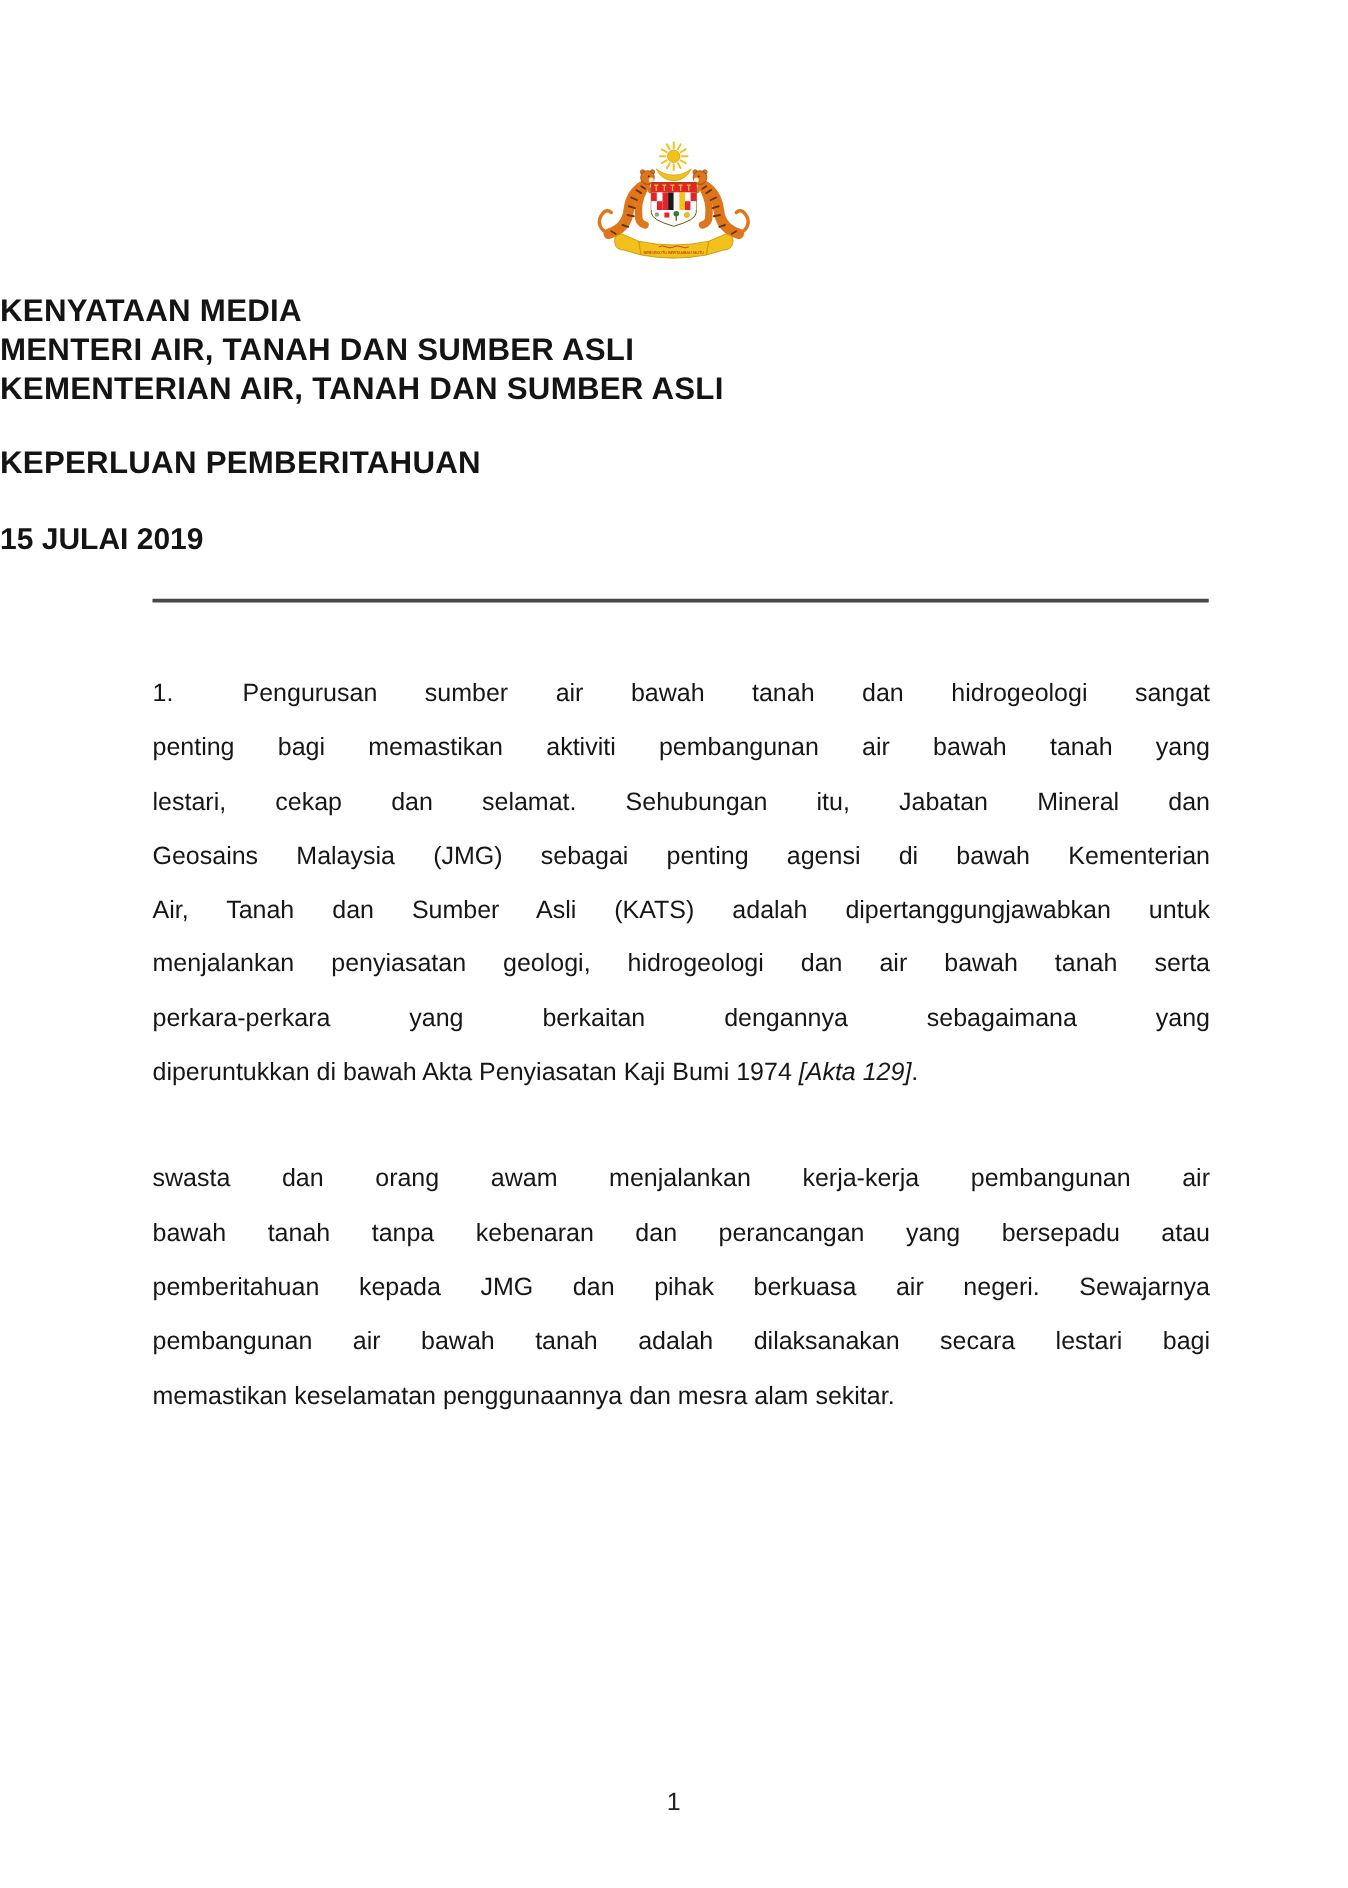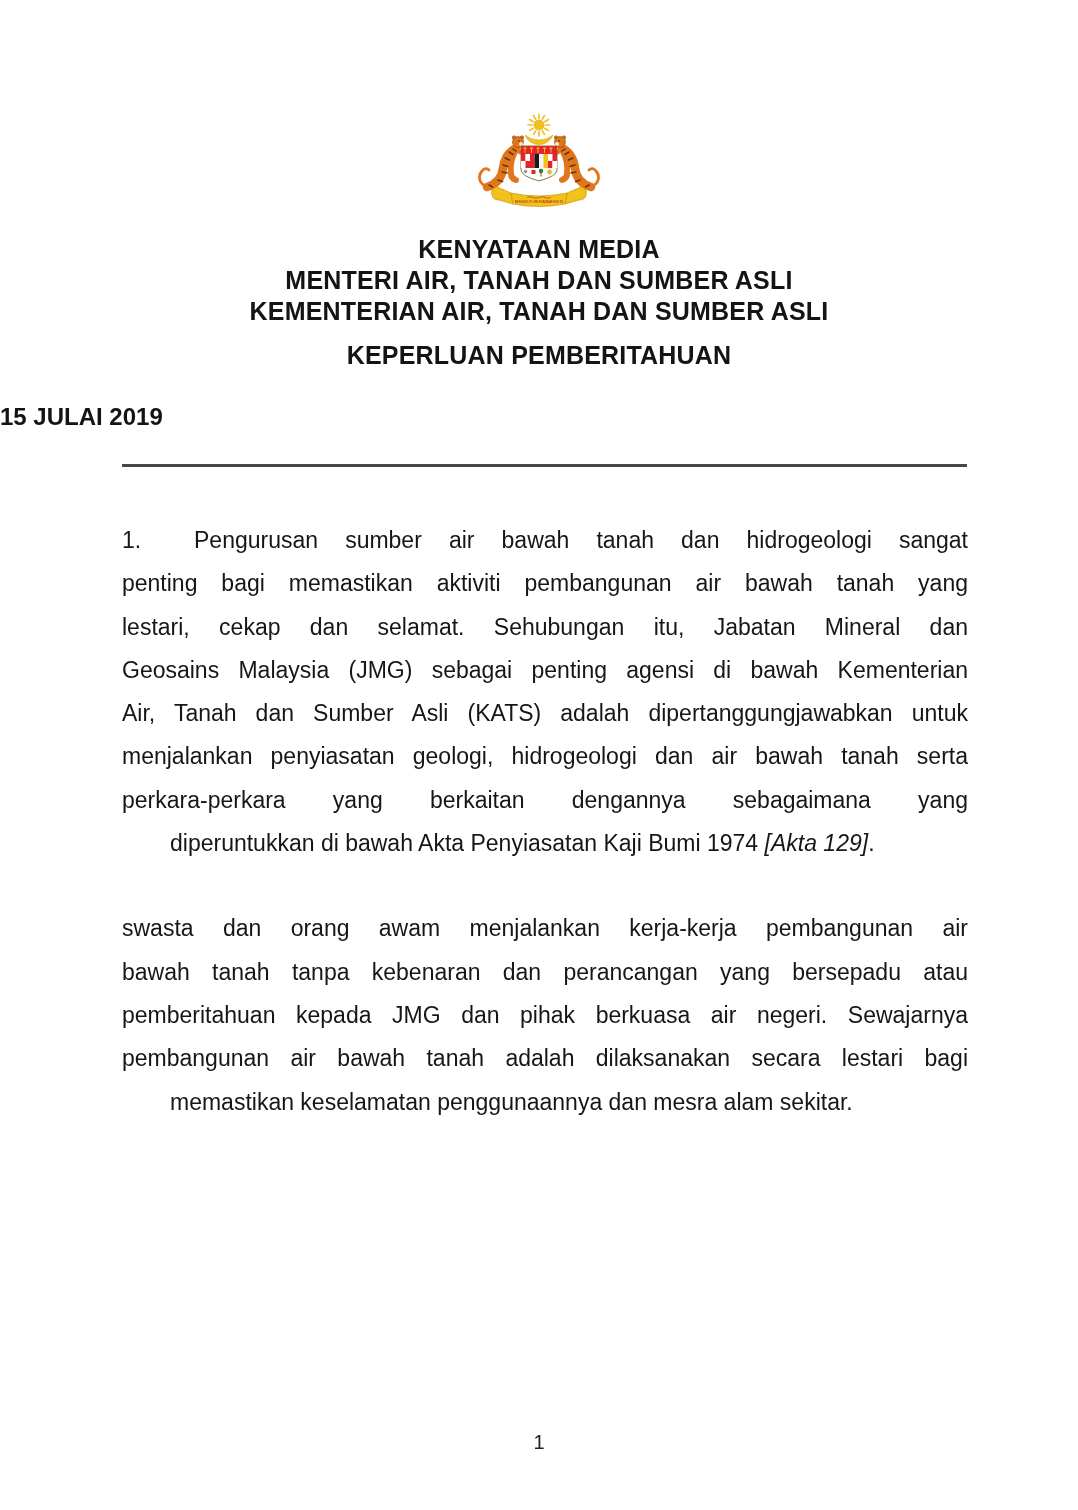--- a/index.html
+++ b/index.html
@@ -9,53 +9,53 @@
     font-family:"Liberation Sans", sans-serif;
     color:#141414;
     position:relative;
     overflow:hidden;
   }
   .page { position:absolute; inset:0; background:#ffffff; }
   .logo-wrap { width:128px; margin:112px auto 0 auto; }
   .logo-wrap svg { display:block; width:128px; height:106px; }
   .titles {
     margin-top:16px;
-    text-align:center;
+    text-align:left;
     font-weight:bold;
     font-size:25px;
     line-height:31px;
     letter-spacing:0.2px;
   }
-  .subject { margin-top:13px; }
+  .subject { margin-top:28px; }
   .docdate {
     margin-top:30px;
     text-align:left;
     font-weight:bold;
     font-size:24px;
     line-height:31px;
   }
   .rule {
     margin:32px 111px 0 122px;
     border-bottom:3px solid #474747;
     height:0;
   }
   .content {
     margin:52px 110px 0 122px;
-    font-size:23px;
+    font-size:20px;
     line-height:43.3px;
     color:#161616;
   }
   .para { margin:0 0 42px 0; }
   .jline {
     text-align:justify;
     text-align-last:justify;
     text-justify:inter-word;
     white-space:normal;
   }
-  .jline.last { text-align-last:left;margin-left:48px; }
+  .jline.last { text-align-last:left; }
   .para-num {
     display:inline-block;
     width:72px;
   }
   .italic { font-style:italic; }
   .pagenum {
     position:absolute;
     left:0; right:0;
     top:1431px;
     text-align:center;

